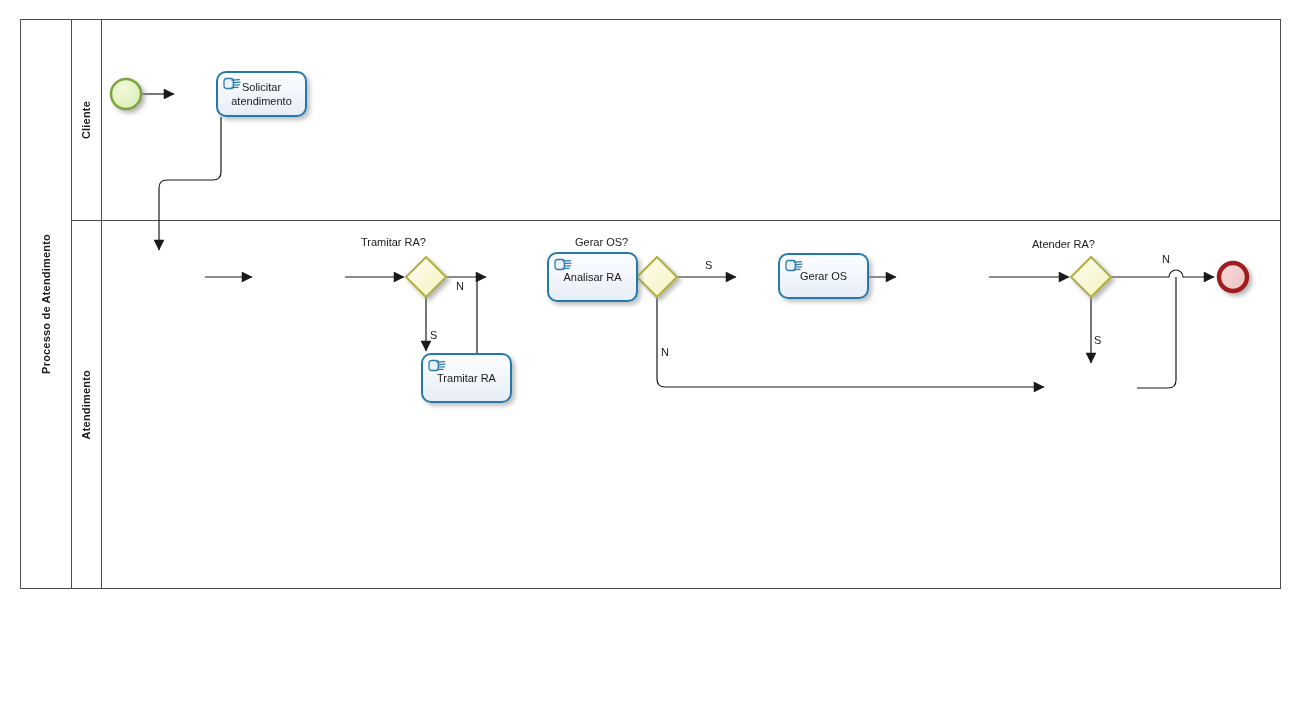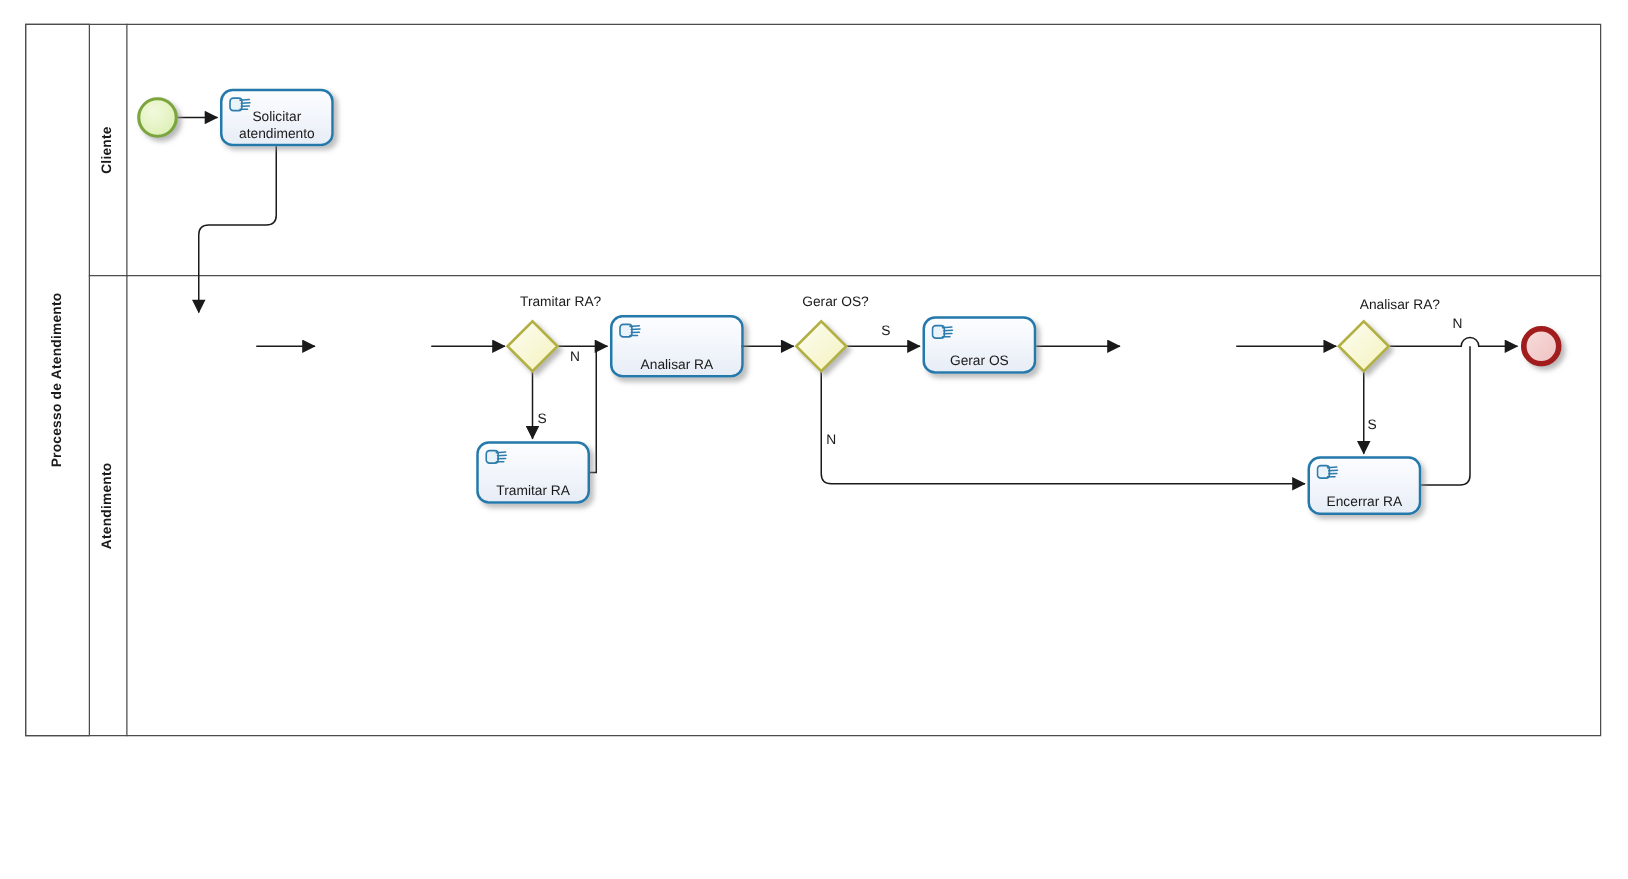--- a/index.html
+++ b/index.html
@@ -22,30 +22,30 @@
     font-size:11px; font-weight:bold; white-space:nowrap; letter-spacing:.2px;
   }
   
   svg.flows { position:absolute; left:0; top:0; z-index:2; }
   
   .task {
     position:absolute; z-index:3; box-sizing:border-box;
     border:2px solid #2478aa; border-radius:10px;
     background:linear-gradient(180deg,#fcfdff 0%,#f1f5fb 55%,#e7edf6 100%);
     box-shadow:3px 3px 4px rgba(140,140,140,.55);
-    display:flex; align-items:flex-end; justify-content:center;
+    display:flex; align-items:center; justify-content:center;margin-left:40px;
   }
   .task-icon { position:absolute; left:5px; top:4px; }
   .task-label {
     font-size:11px; line-height:1.25; text-align:center; max-width:84px; padding-top:2px;
   }
   .task-label.narrow { max-width:66px; }
   
   .gw-label {
-    position:absolute; z-index:4; width:120px; text-align:right; font-size:11px;
+    position:absolute; z-index:4; width:120px; text-align:left; font-size:11px;
   }
   .flow-label { position:absolute; z-index:4; font-size:11px; }
 </style>
 </head>
 <body>
 
 <div id="canvas">
 
   <div class="pool-border"></div>
   <div class="band pool-name-band">
@@ -130,21 +130,21 @@
       <g stroke="#2e7cab" stroke-width="1.2" stroke-linecap="round">
         <line x1="9" y1="3.2" x2="16.5" y2="2.6"></line>
           <line x1="10" y1="5.6" x2="17" y2="5.2"></line>
         <line x1="10" y1="8.0" x2="16.5" y2="7.8"></line>
           <line x1="9" y1="10.4" x2="15" y2="10.4"></line>
       </g>
     </svg>
     <span class="task-label">Tramitar RA</span>
   </div>
 
-  <div class="task" style="left:488px;top:252px;width:107px;height:50px">
+  <div class="task" style="left:507px;top:252px;width:91px;height:50px">
     <svg class="task-icon" width="18" height="13" viewBox="0 0 18 13">
       <rect x="1" y="1.5" width="9.5" height="10" rx="2.6" fill="#eaf2fa" stroke="#2e7cab" stroke-width="1.3"></rect>
       <g stroke="#2e7cab" stroke-width="1.2" stroke-linecap="round">
         <line x1="9" y1="3.2" x2="16.5" y2="2.6"></line>
           <line x1="10" y1="5.6" x2="17" y2="5.2"></line>
         <line x1="10" y1="8.0" x2="16.5" y2="7.8"></line>
           <line x1="9" y1="10.4" x2="15" y2="10.4"></line>
       </g>
     </svg>
     <span class="task-label">Analisar RA</span>
@@ -157,36 +157,24 @@
         <line x1="9" y1="3.2" x2="16.5" y2="2.6"></line>
           <line x1="10" y1="5.6" x2="17" y2="5.2"></line>
         <line x1="10" y1="8.0" x2="16.5" y2="7.8"></line>
           <line x1="9" y1="10.4" x2="15" y2="10.4"></line>
       </g>
     </svg>
     <span class="task-label">Gerar OS</span>
   </div>
 
 
-  <div class="task" style="left:1046px;top:365px;width:91px;height:47px">
-    <svg class="task-icon" width="18" height="13" viewBox="0 0 18 13">
-      <rect x="1" y="1.5" width="9.5" height="10" rx="2.6" fill="#eaf2fa" stroke="#2e7cab" stroke-width="1.3"></rect>
-      <g stroke="#2e7cab" stroke-width="1.2" stroke-linecap="round">
-        <line x1="9" y1="3.2" x2="16.5" y2="2.6"></line>
-          <line x1="10" y1="5.6" x2="17" y2="5.2"></line>
-        <line x1="10" y1="8.0" x2="16.5" y2="7.8"></line>
-          <line x1="9" y1="10.4" x2="15" y2="10.4"></line>
-      </g>
-    </svg>
-    <span class="task-label">Encerrar RA</span>
-  </div>
 
   <div class="gw-label" style="left:361px;top:236px">Tramitar RA?</div>
   <div class="gw-label" style="left:575px;top:236px">Gerar OS?</div>
-  <div class="gw-label" style="left:1032px;top:238px">Analisar RA?</div>
+  <div class="gw-label" style="left:1032px;top:238px">Atender RA?</div>
 
   <div class="flow-label" style="left:456px;top:280px">N</div>
   <div class="flow-label" style="left:430px;top:329px">S</div>
   <div class="flow-label" style="left:705px;top:259px">S</div>
   <div class="flow-label" style="left:661px;top:346px">N</div>
   <div class="flow-label" style="left:1094px;top:334px">S</div>
   <div class="flow-label" style="left:1162px;top:253px">N</div>
 
 </div>
 

